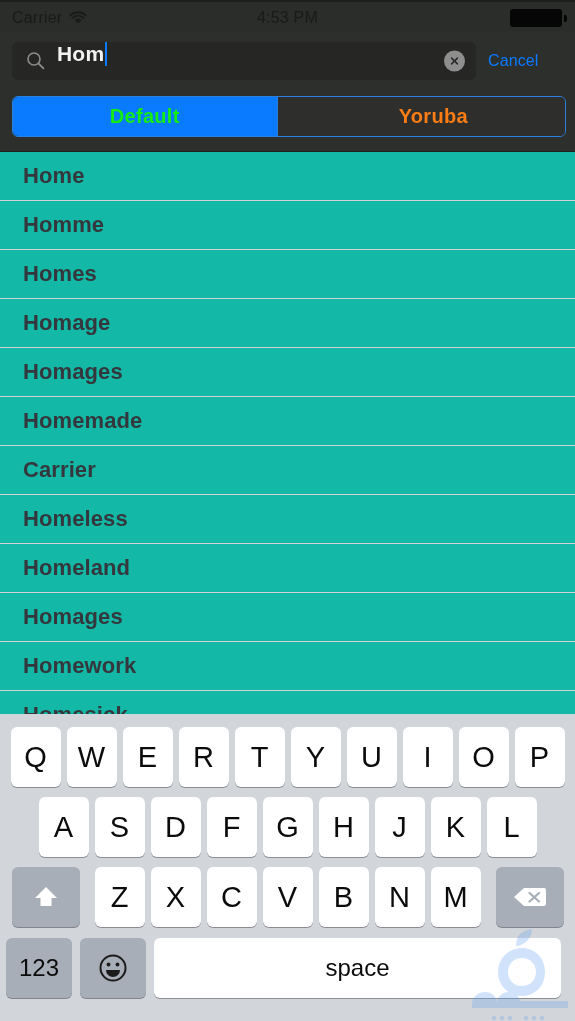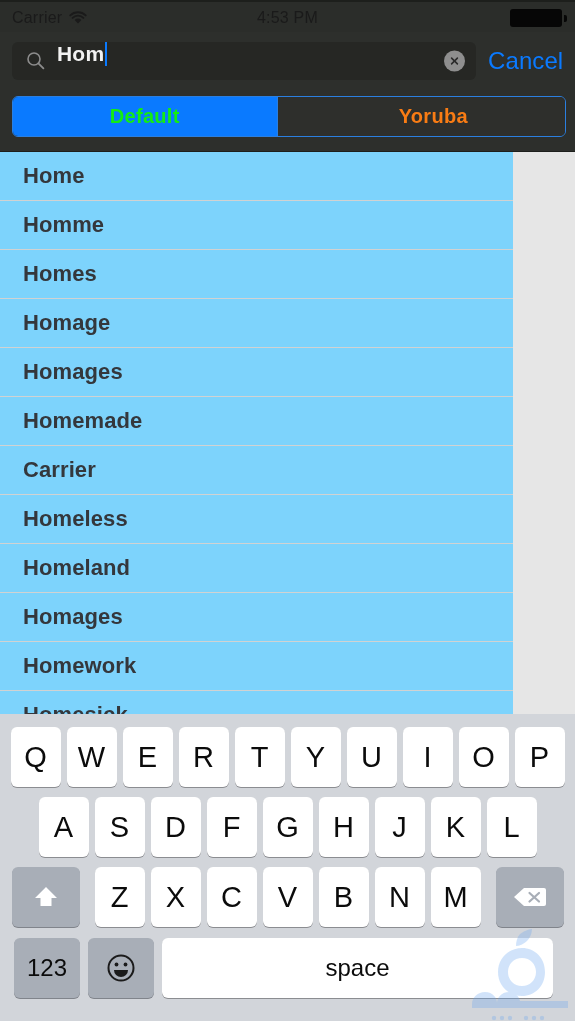--- a/index.html
+++ b/index.html
@@ -82,21 +82,21 @@
     position: absolute; right: 11px; top: 50%;
     transform: translateY(-50%);
     width: 21px; height: 21px; border-radius: 50%;
     background: #8e8e8e;
     display: flex; align-items: center; justify-content: center;
     cursor: pointer;
   }
   #clear-button svg { display:block; }
   #cancel-button {
     margin-left: 12px;
-    color: #0a7aff; font-size: 24px; letter-spacing: 0.1px;
+    color: #0a7aff; font-size: 16px; letter-spacing: 0.1px;
     cursor: pointer;
     text-align: right;
   }
 
   
   #segmented-wrap {
     position: absolute; top: 96px; left: 12px;
     width: 554px; height: 41px;
   }
   #segmented {
@@ -116,23 +116,23 @@
 
   
   #results-list {
     position: absolute; top: 151px; left: 0;
     width: 575px; height: 563px;
     background: #e6e6e6;
     overflow: hidden;
     border-top: 1px solid #1d1f1c;
   }
   .result-row {
-    height: 49px; width: 513px;
-    display: flex; align-items: center;
-    background: #7dd3fc;
+    height: 49px; width: 575px;
+    display: flex; align-items: center;
+    background: #14b8a6;
     border-bottom: 1px solid #d2d2d2;
     cursor: pointer;
   }
   .result-label {
     margin-left: 23px;
     color: #34373c; font-size: 22px; font-weight: bold;
     letter-spacing: 0.1px;
   }
 
   
@@ -161,21 +161,21 @@
   #row-1 { padding: 0 3px; }
   #row-2 .key { width: 50px; margin: 0 3px; }
   #row-3 .key.letter { width: 50px; margin: 0 3px; }
   .key.modifier {
     background: #a8aeb7;
     box-shadow: 0 1px 0 #80848b;
     color: #ffffff;
   }
   #shift-key { width: 68px; margin-right: 12px; margin-left: 6px; }
   #delete-key { width: 68px; margin-left: 12px; margin-right: 6px; }
-  #row-4 { height: 72px; justify-content: flex-start; padding: 0 14px; }
+  #row-4 { height: 72px; justify-content: flex-start; padding: 0 6px; }
   #num-key {
     width: 66px; height: 60px; font-size: 24px; color:#0b0b0b;
     background: #a8aeb7; box-shadow: 0 1px 0 #80848b;
     border-radius: 6px; display:flex; align-items:center;
     justify-content:center; cursor:pointer;
   }
   #emoji-key {
     width: 66px; height: 60px; margin-left: 8px;
     background: #a8aeb7; box-shadow: 0 1px 0 #80848b;
     border-radius: 6px; display:flex; align-items:center;

